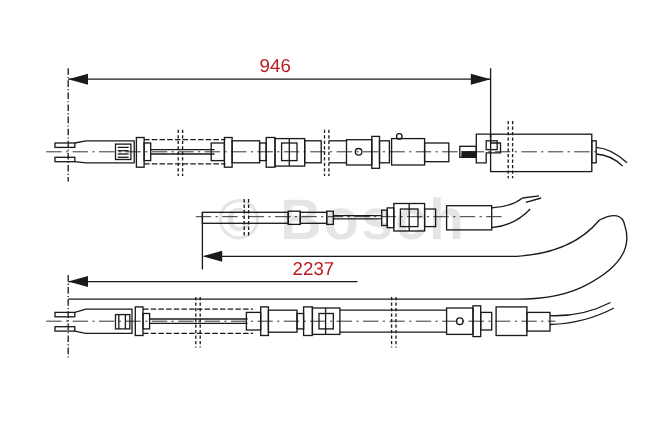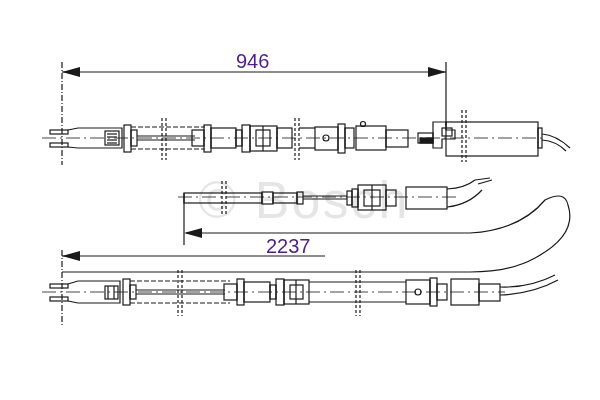--- a/index.html
+++ b/index.html
@@ -1,19 +1,19 @@
 <!DOCTYPE html>
 <html><head>
 <meta charset="utf-8">
 <style>
   html, body { margin: 0; padding: 0; background: #ffffff; }
   body { width: 600px; height: 400px; overflow: hidden; position: relative; font-family: "Liberation Sans", sans-serif; }
   #drawing { position: absolute; left: 0; top: 0; width: 600px; height: 400px; }
-  .dim-label { position: absolute; font-family: "Liberation Sans", sans-serif; font-size: 20px; color: #4c1d95; letter-spacing: 0px; }
-  .watermark { position: absolute; font-family: "Liberation Sans", sans-serif; font-weight: normal; font-size: 52px; color: rgba(0,0,0,0.10); letter-spacing: 2px; }
+  .dim-label { position: absolute; font-family: "Liberation Sans", sans-serif; font-size: 17px; color: #b91c1c; letter-spacing: 0px; }
+  .watermark { position: absolute; font-family: "Liberation Sans", sans-serif; font-weight: bold; font-size: 52px; color: rgba(0,0,0,0.10); letter-spacing: 2px; }
 </style>
 </head>
 <body>
 
 <svg id="drawing" viewBox="0 0 600 400" xmlns="http://www.w3.org/2000/svg">
   <g fill="none" stroke="#1a1a1a" stroke-width="1.2">
 
     <g>
       <line x1="62" y1="62" x2="62" y2="165" stroke-dasharray="6,2,1,2"></line>
       <line x1="446" y1="62" x2="446" y2="125"></line>

